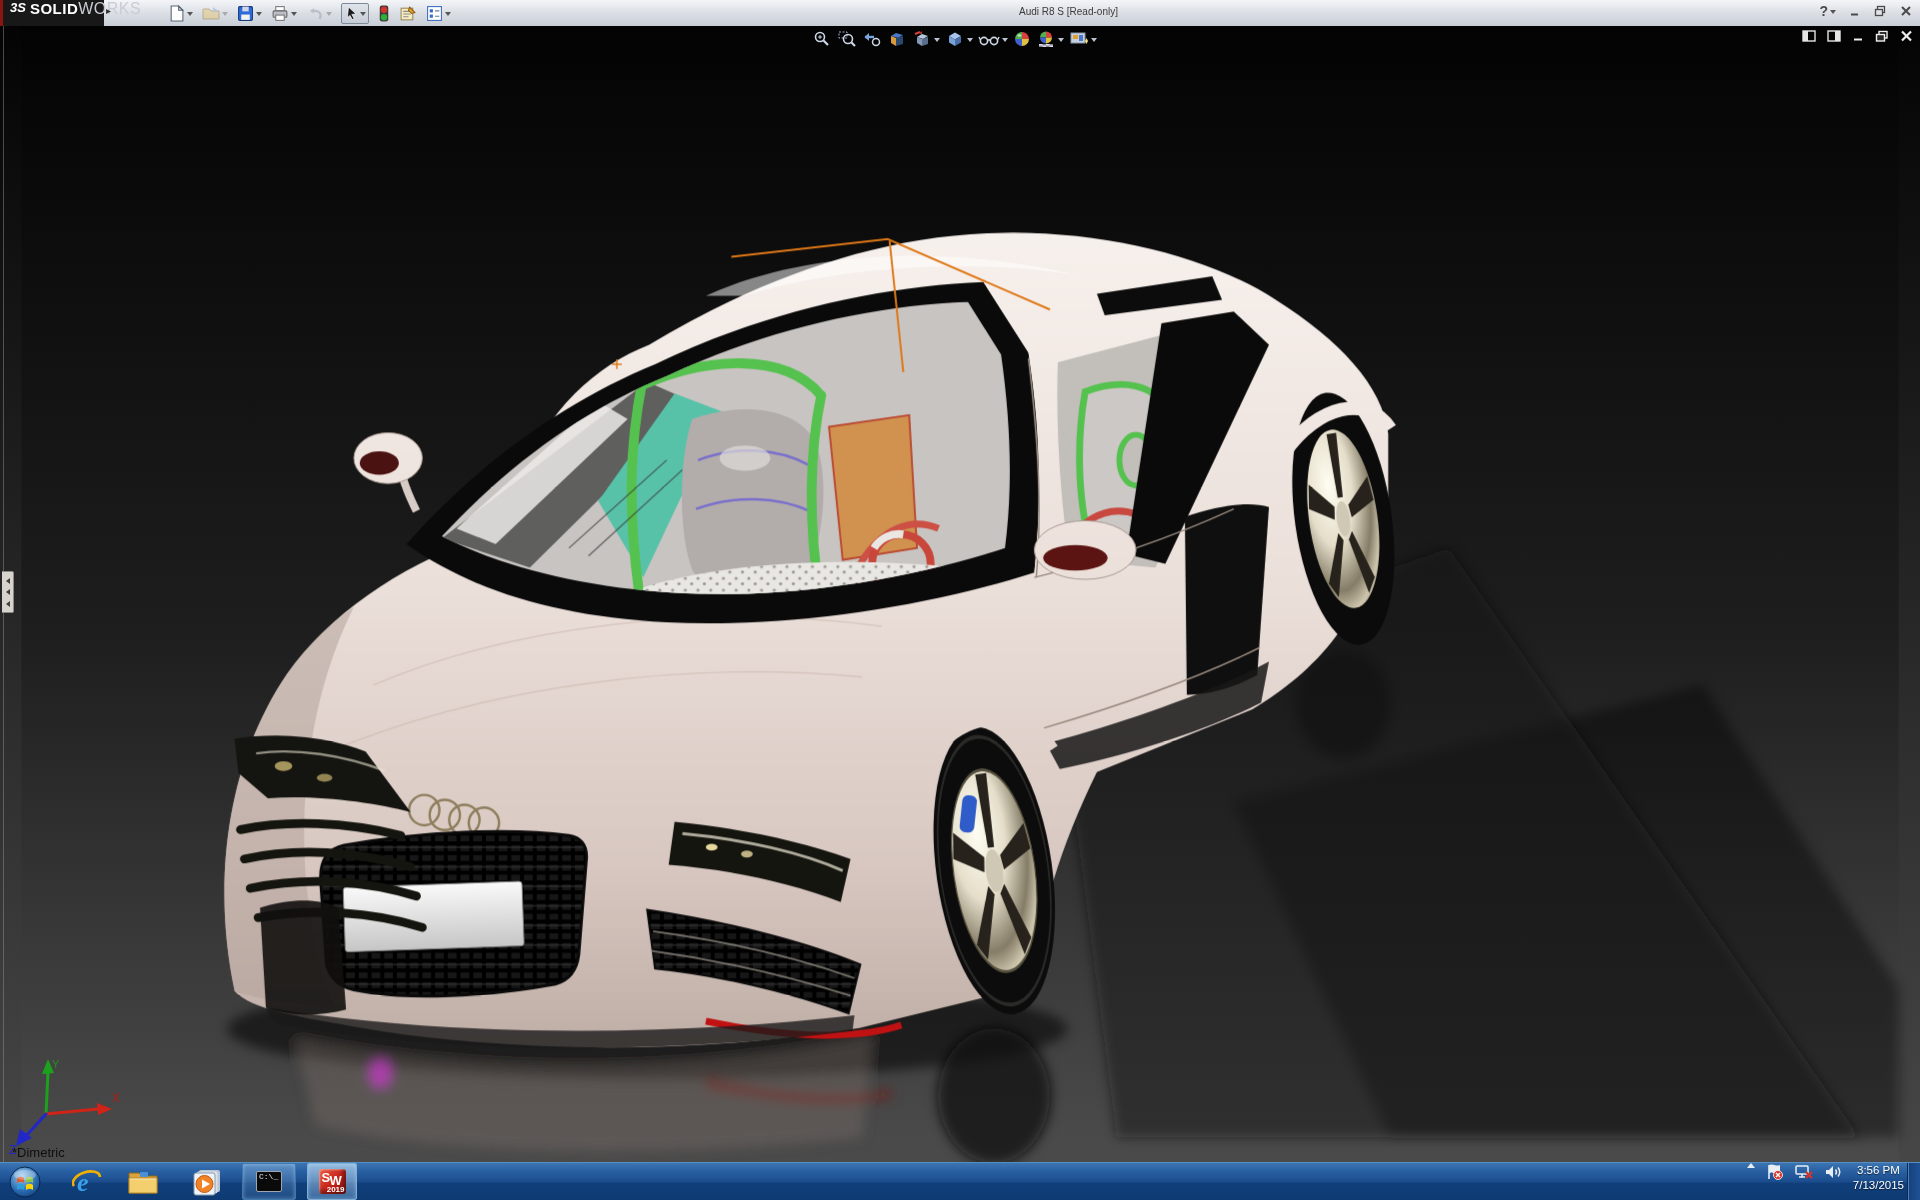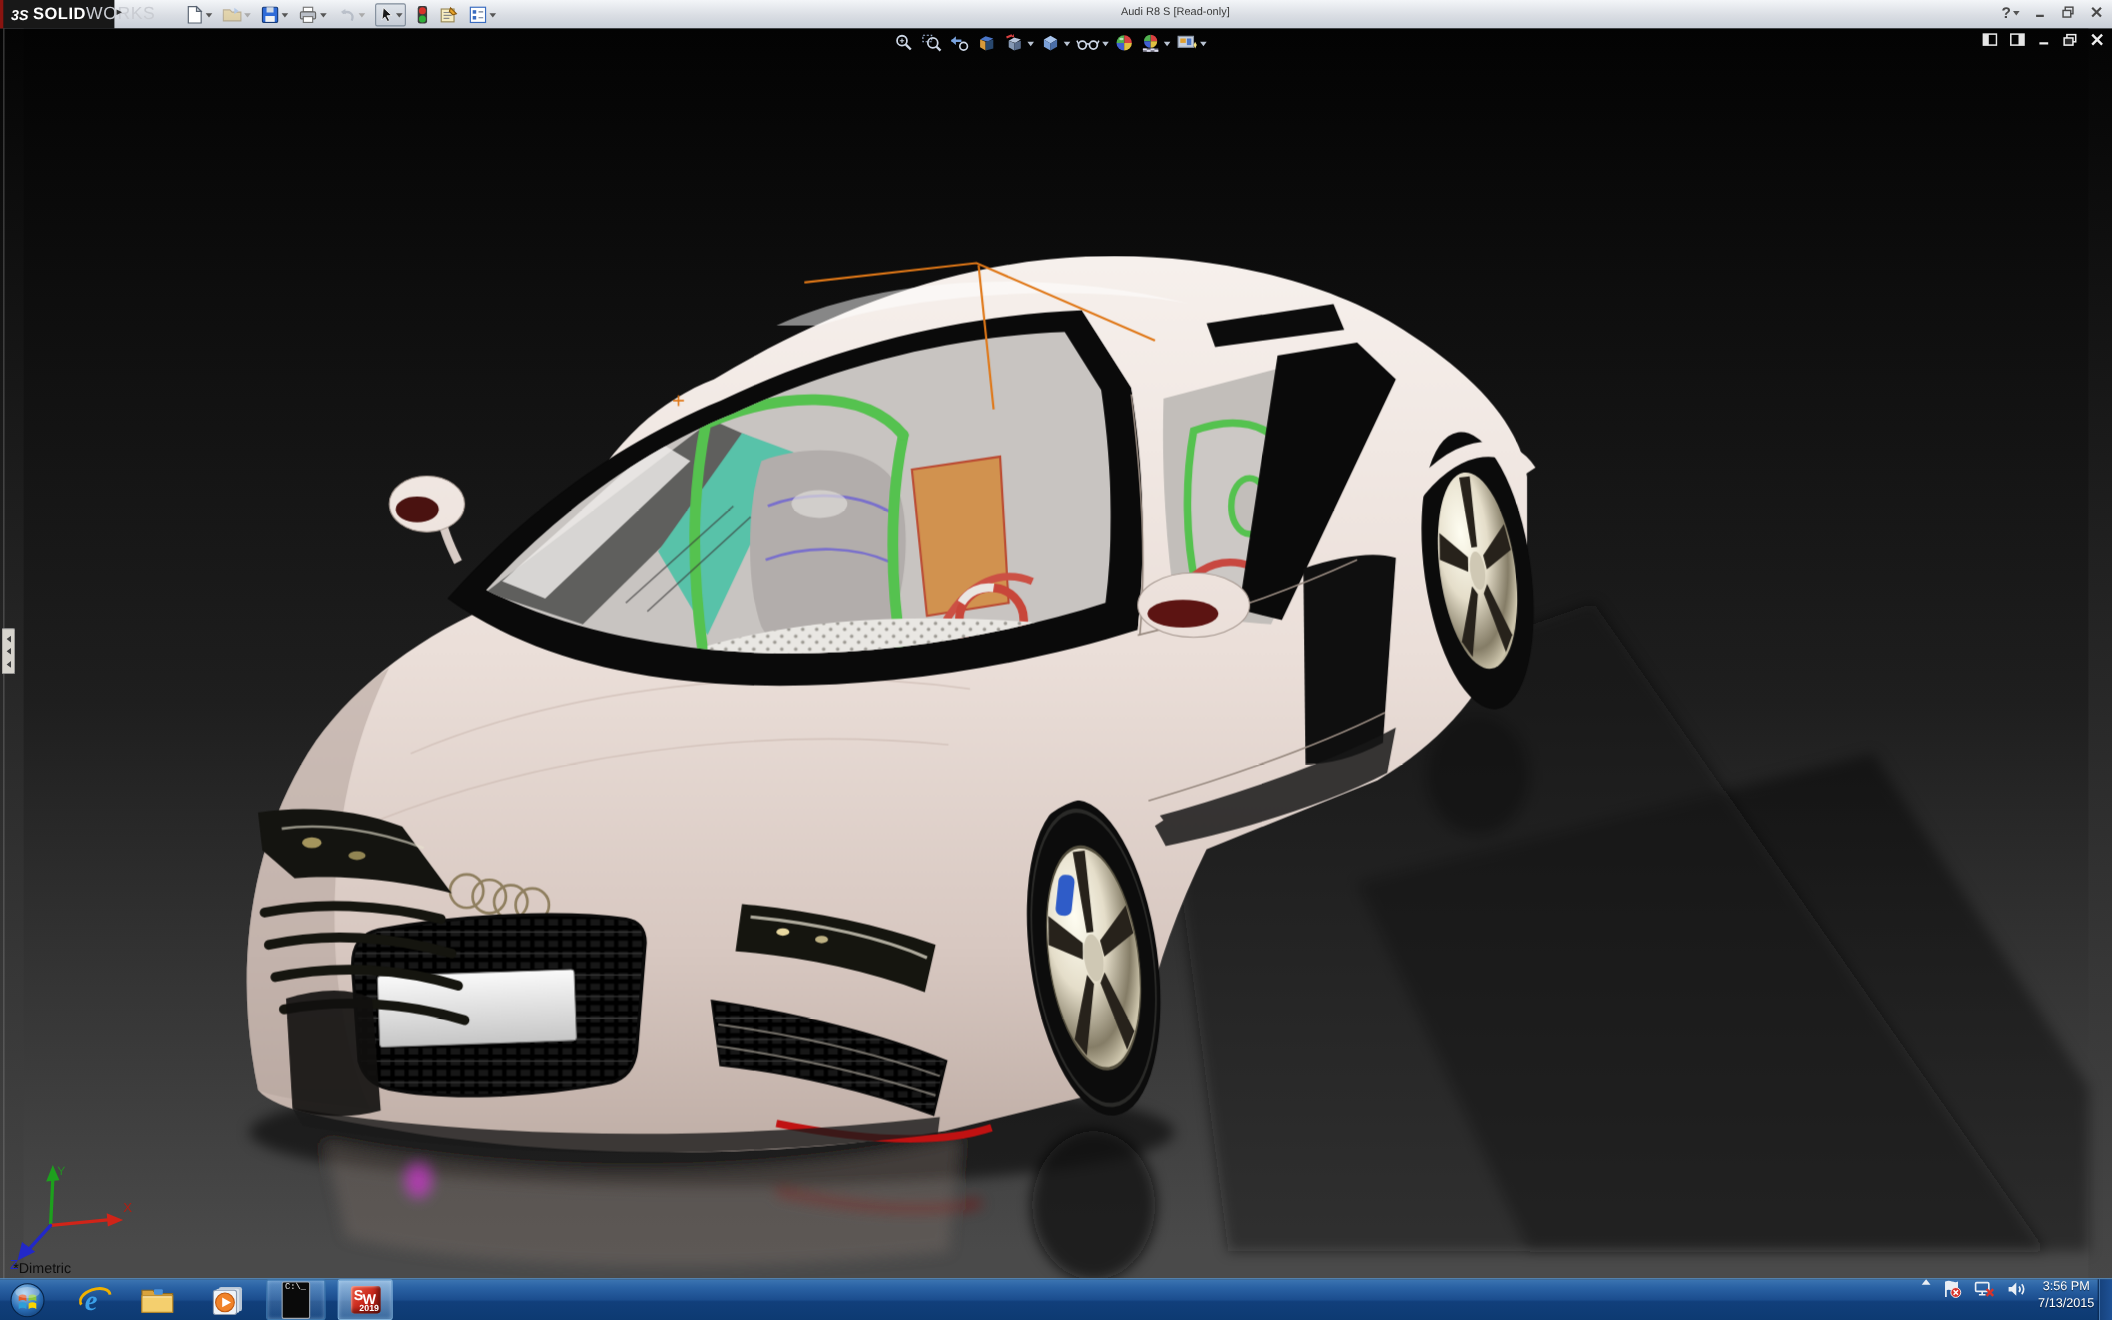--- a/index.html
+++ b/index.html
@@ -3,21 +3,21 @@
 <meta charset="utf-8">
 <style>
   html,body{margin:0;padding:0}
   body{width:1920px;height:1200px;position:relative;overflow:hidden;
        font-family:"Liberation Sans",sans-serif;background:#000;user-select:none}
 
   
   .titlebar{position:absolute;top:0;left:0;width:1920px;height:26px;
     background:linear-gradient(#f3f5f8,#d9dde3 55%,#c9ced7);border-bottom:1px solid #98a0aa}
   .brand{position:absolute;left:0;top:0;width:104px;height:26px;background:#181818;
-    display:flex;align-items:center;padding-left:10px;box-sizing:border-box;gap:4px}
+    display:flex;align-items:flex-start;padding-left:10px;box-sizing:border-box;gap:4px}
   .brand::before{content:"";position:absolute;left:0;top:0;width:3px;height:26px;background:#8a1410}
   .brand-mark{color:#fff;font-size:13px;font-weight:bold;font-style:italic}
   .brand-bold{color:#fff;font-size:15px;font-weight:bold;letter-spacing:.5px}
   .brand-light{color:#c9ccd2;font-size:16px;letter-spacing:.5px}
   .expand-arrow{position:absolute;left:106px;top:5px;font-size:10px;color:#333}
   .tb-icons{position:absolute;left:168px;top:2px;height:22px;display:flex;align-items:center;gap:9px}
   .tbi{display:flex;align-items:center;gap:2px}
   .tbi svg{display:block}
   .tbi.disabled svg{opacity:.42}
   .caret{width:0;height:0;border:3px solid transparent;border-top:4px solid #555;margin-top:4px}
@@ -53,21 +53,21 @@
   
   .taskbar{position:absolute;left:0;bottom:0;width:1920px;height:37px;
     background:linear-gradient(#3c75b2,#2a62a4 20%,#1b4d8e 50%,#113f7b 55%,#0d3a72);
     border-top:1px solid #568ec4}
   .task{position:absolute;top:0;height:37px;display:flex;align-items:center;justify-content:center}
   .task-btn{box-sizing:border-box;border:1px solid #3f78ad;border-radius:2px;
     background:linear-gradient(rgba(160,200,235,.38),rgba(60,110,170,.30));
     box-shadow:inset 0 0 4px rgba(200,230,255,.45)}
   .task-btn.active{background:linear-gradient(rgba(205,232,252,.62),rgba(110,160,210,.45));
     border-color:#7fb0d9}
-  .cmd-ico{width:26px;height:34px;background:#0a0a0a;border:1px solid #9fa8b2;border-radius:2px;
+  .cmd-ico{width:26px;height:21px;background:#0a0a0a;border:1px solid #9fa8b2;border-radius:2px;
     color:#e8e8e8;font-family:"Liberation Mono",monospace;font-size:8px;line-height:10px;
     padding-left:2px;box-sizing:border-box}
   .sw-cube{position:relative;width:27px;height:25px;border-radius:3px;
     background:linear-gradient(135deg,#ef5a42,#c32318 55%,#8e130c);
     box-shadow:inset -3px -3px 5px rgba(0,0,0,.4),inset 1px 1px 2px rgba(255,255,255,.5)}
   .sw-s{position:absolute;left:3px;top:1px;color:#fff;font-weight:bold;font-size:13px}
   .sw-w{position:absolute;left:11px;top:4px;color:#fff;font-weight:bold;font-size:13px}
   .sw-year{position:absolute;right:1px;bottom:0;color:#fff;font-weight:bold;font-size:8px}
   .tray{position:absolute;right:16px;top:0;height:37px;display:flex;align-items:flex-start;gap:10px}
   .tray svg{display:block}

